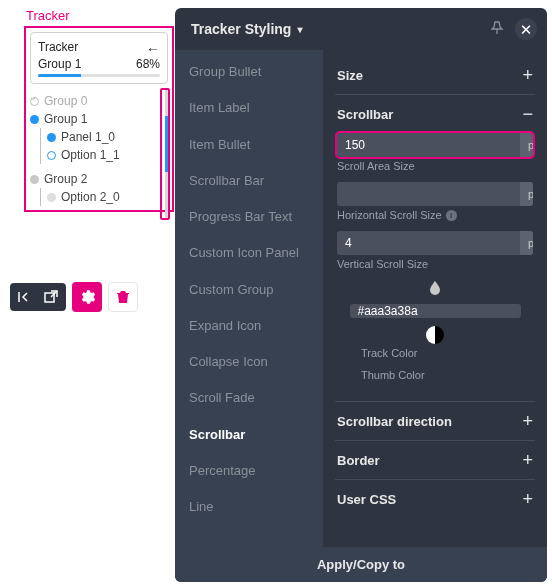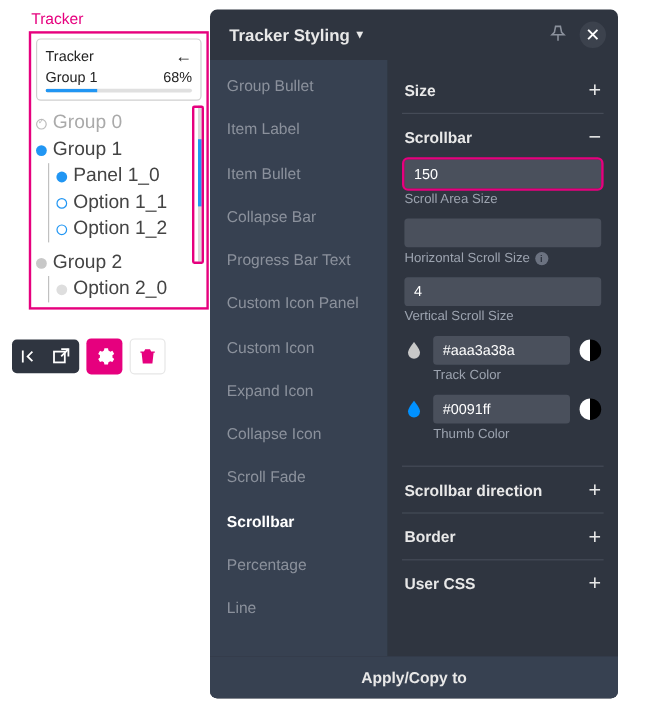--- a/index.html
+++ b/index.html
@@ -7,21 +7,21 @@
 
 
 .preview-wrap { position: absolute; left: 24px; top: 8px; width: 150px; }
 .preview-title { color: #e6007e; font-size: 13px; font-weight: 500; margin-bottom: 3px; margin-left: 2px; }
 .preview-box { border: 2px solid #e6007e; padding: 4px; position: relative; }
 .tracker-card { border: 1px solid #d0d0d0; border-radius: 4px; padding: 6px 7px; background: #fff; }
 .tracker-head { font-size: 12px; color: #222; display: flex; justify-content: space-between; align-items: center; margin-bottom: 2px; }
 .tracker-row2 { font-size: 12px; color: #222; display: flex; justify-content: space-between; align-items: center; margin-bottom: 3px; }
 .prog { height: 3px; background: #e0e0e0; border-radius: 2px; overflow: hidden; }
 .prog-fill { height: 100%; background: #2196f3; width: 35%; }
-.tree { margin-top: 8px; font-size: 16px; color: #444; position: relative; }
+.tree { margin-top: 8px; font-size: 12px; color: #444; position: relative; }
 .tree-scroll-highlight { position: absolute; right: -2px; top: -4px; width: 10px; height: 132px; border: 2px solid #e6007e; border-radius: 2px; }
 .tree-scroll-track { position: absolute; right: 0px; top: -4px; width: 3px; height: 130px; background: #d8d8d8; }
 .tree-scroll-thumb { position: absolute; right: 0px; top: 24px; width: 3px; height: 56px; background: #2196f3; }
 .g { display: flex; align-items: center; padding: 2px 0; gap: 5px; }
 .bullet { width: 9px; height: 9px; border-radius: 50%; display: inline-block; flex-shrink: 0; }
 .b-grey-check { border: 1.5px solid #bbb; position: relative; }
 .b-grey-check::after { content: "✓"; font-size: 7px; color: #bbb; position: absolute; top: -3px; left: 0.5px; }
 .b-blue-fill { background: #2196f3; }
 .b-blue-ring { border: 1.5px solid #2196f3; }
 .b-grey-fill { background: #c8c8c8; }
@@ -30,21 +30,21 @@
 .g0 { color: #aaa; }
 
 
 .tb { position: absolute; left: 10px; top: 282px; display: flex; gap: 6px; align-items: center; }
 .tb-dark { background: #2f3540; border-radius: 4px; display: flex; padding: 5px 6px; gap: 8px; }
 .tb-btn { width: 18px; height: 18px; display: flex; align-items: center; justify-content: center; color: #fff; cursor: pointer; }
 .tb-gear { width: 30px; height: 30px; background: #e6007e; border-radius: 4px; display: flex; align-items: center; justify-content: center; cursor: pointer; }
 .tb-trash { width: 30px; height: 30px; background: #fff; border: 1px solid #e6e6e6; border-radius: 4px; display: flex; align-items: center; justify-content: center; cursor: pointer; }
 
 
-.panel { position: absolute; left: 175px; top: 8px; width: 340px; height: 574px; background: #2f3540; border-radius: 6px; display: flex; flex-direction: column; color: #e8e8e8; font-size: 13px; overflow: hidden; }
+.panel { position: absolute; left: 175px; top: 8px; width: 372px; height: 574px; background: #2f3540; border-radius: 6px; display: flex; flex-direction: column; color: #e8e8e8; font-size: 13px; overflow: hidden; }
 .panel-head { display: flex; align-items: center; justify-content: space-between; padding: 10px 10px 10px 16px; }
 .panel-title { font-weight: 600; display: flex; align-items: center; gap: 4px; font-size: 14px; }
 .panel-head-r { display: flex; gap: 10px; align-items: center; color: #8b919c; }
 .pin { cursor: pointer; }
 .close-x { width: 22px; height: 22px; border-radius: 50%; background: #3c424d; display: flex; align-items: center; justify-content: center; cursor: pointer; font-size: 15px; line-height: 1; color: #fff; }
 .panel-body { flex: 1; display: flex; overflow: hidden; }
 .side { width: 148px; background: #374151; padding-top: 4px; overflow: hidden; }
 .side-item { padding: 10px 14px; color: #8b919c; cursor: pointer; font-size: 13px; line-height: 1.25; }
 .side-item.active { color: #fff; font-weight: 600; }
 .content { flex: 1; background: #2f3540; padding: 6px 12px 6px 12px; overflow: hidden; }
@@ -53,21 +53,21 @@
 .sec-head { display: flex; justify-content: space-between; align-items: center; cursor: pointer; font-weight: 600; font-size: 13px; }
 .plus, .minus { font-size: 18px; font-weight: 400; line-height: 1; }
 .sec-body { margin-top: 10px; }
 .field { margin-bottom: 10px; }
 .field-wrap { background: #4a505c; border-radius: 3px; display: flex; align-items: center; height: 24px; overflow: hidden; position: relative; gap: 12px; }
 .field-wrap.hl { outline: 2px solid #e6007e; }
 .field-wrap input { flex: 1; background: transparent; border: none; color: #fff; padding: 0 8px; font-size: 12px; outline: none; height: 100%; }
 .unit { background: #5c6270; color: #c8c8c8; font-size: 11px; padding: 0 8px; height: 100%; display: flex; align-items: center; }
 .field-label { font-size: 11px; color: #9ca3af; margin-top: 3px; display: flex; align-items: center; gap: 4px; }
 .info-i { width: 11px; height: 11px; border-radius: 50%; background: #6b7280; color: #2f3540; font-size: 8px; display: inline-flex; align-items: center; justify-content: center; font-weight: bold; }
-.color-row { display: flex; align-items: center; gap: 8px; margin-bottom: 2px; }
+.color-row { display: flex; align-items: center; gap: 8px; margin-bottom: 2px; flex-direction: column; }
 .drop { width: 16px; height: 16px; flex-shrink: 0; }
 .color-input { flex: 1; }
 .contrast { width: 18px; height: 18px; border-radius: 50%; background: linear-gradient(90deg, #fff 50%, #000 50%); cursor: pointer; flex-shrink: 0; }
 .panel-foot { background: #374151; text-align: center; padding: 10px; font-weight: 600; font-size: 13px; cursor: pointer; }
 .tri { font-size: 10px; margin-left: 2px; }
 .arrow-left { font-size: 14px; }
 </style>
 </head>
 <body>
 
@@ -101,24 +101,20 @@
         </div>
       <div class="indent">
         <div class="g">
             <span class="bullet b-blue-fill"></span>
             <span>Panel 1_0</span>
           </div>
         <div class="g">
             <span class="bullet b-blue-ring"></span>
             <span>Option 1_1</span>
           </div>
-        <div class="g">
-            <span class="bullet b-blue-ring"></span>
-            <span>Option 1_2</span>
-          </div>
       </div>
       <div style="height:6px"></div>
       <div class="g">
           <span class="bullet b-grey-fill"></span>
           <span>Group 2</span>
         </div>
       <div class="indent">
         <div class="g">
             <span class="bullet b-grey-light"></span>
             <span>Option 2_0</span>
@@ -170,24 +166,24 @@
           </svg>
       </span>
       <span class="close-x">✕</span>
     </div>
   </div>
   <div class="panel-body">
     <div class="side">
       <div class="side-item">Group Bullet</div>
       <div class="side-item">Item Label</div>
       <div class="side-item">Item Bullet</div>
-      <div class="side-item">Collapse Bar</div>
+      <div class="side-item">Scrollbar Bar</div>
       <div class="side-item">Progress Bar Text</div>
       <div class="side-item">Custom Icon Panel</div>
-      <div class="side-item">Custom Icon</div>
+      <div class="side-item">Custom Group</div>
       <div class="side-item">Expand Icon</div>
       <div class="side-item">Collapse Icon</div>
       <div class="side-item">Scroll Fade</div>
       <div class="side-item active">Scrollbar</div>
       <div class="side-item">Percentage</div>
       <div class="side-item">Line</div>
     </div>
     <div class="content">
       <div class="sec">
         <div class="sec-head">
@@ -231,29 +227,20 @@
                   <path d="M8 1C8 1 3 7 3 10a5 5 0 0010 0c0-3-5-9-5-9z" fill="#c8c8c8"></path>
                 </svg>
               <div class="field-wrap color-input">
                 <input value="#aaa3a38a" style="">
               </div>
               <div class="contrast"></div>
             </div>
             <div class="field-label" style="margin-left:24px">Track Color</div>
           </div>
           <div class="field">
-            <div class="color-row">
-              <svg class="drop" viewBox="0 0 16 16">
-                  <path d="M8 1C8 1 3 7 3 10a5 5 0 0010 0c0-3-5-9-5-9z" fill="#0091ff"></path>
-                </svg>
-              <div class="field-wrap color-input">
-                <input value="#0091ff" style="">
-              </div>
-              <div class="contrast"></div>
-            </div>
             <div class="field-label" style="margin-left:24px">Thumb Color</div>
           </div>
         </div>
       </div>
       <div class="sec">
         <div class="sec-head">
           <span>Scrollbar direction</span>
           <span class="plus">+</span>
         </div>
       </div>

